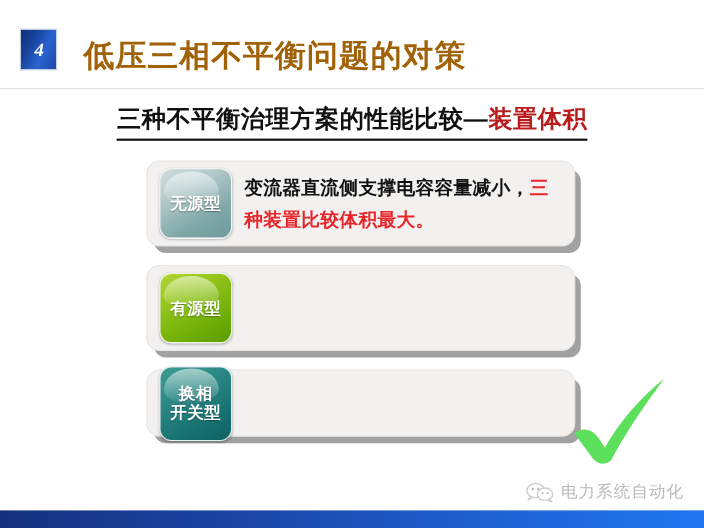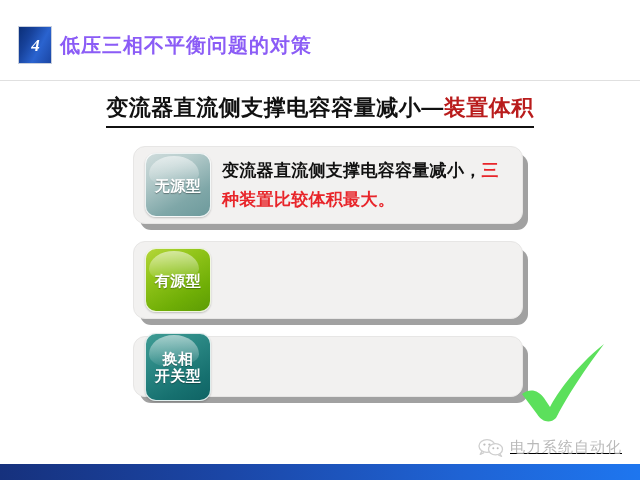--- a/index.html
+++ b/index.html
@@ -40,25 +40,25 @@
     color: #ffffff;
     font-style: italic;
     font-size: 17px;
     font-weight: bold;
     font-family: "Liberation Serif", "DejaVu Serif", serif;
     line-height: 1;
     padding-left: 1px;
   }
   #slide-title {
     position: absolute;
-    left: 60px;
+    left: 76px;
     top: 32px;
-    font-size: 20px;
-    font-weight: bold;
-    color: #8b5cf6;
+    font-size: 28px;
+    font-weight: bold;
+    color: #a16207;
     letter-spacing: 1px;
     white-space: nowrap;
   }
   #header-rule {
     position: absolute;
     left: 0;
     top: 80px;
     width: 640px;
     height: 1px;
     background: #e0e0e0;
@@ -181,21 +181,20 @@
     width: 640px;
     height: 48px;
   }
   #footer-brand {
     position: absolute;
     right: 18px;
     bottom: 23px;
     display: flex;
     align-items: center;
     gap: 6px;
-    text-decoration: underline;
   }
   #wechat-icon { display: block; }
   #footer-brand-name {
     font-size: 15px;
     color: #b9b9b9;
     letter-spacing: 1px;
     white-space: nowrap;
   }
   #footer-bar {
     position: absolute;
@@ -212,21 +211,21 @@
 <div id="slide-header">
   <div id="section-badge">
     <span>4</span>
   </div>
   <div id="slide-title">低压三相不平衡问题的对策</div>
   <div id="header-rule"></div>
 </div>
 
 <div id="slide-subtitle">
   <span class="underlined">
-    <span>变流器直流侧支撑电容容量减小—</span><span class="accent-red">装置体积</span>
+    <span>三种不平衡治理方案的性能比较—</span><span class="accent-red">装置体积</span>
   </span>
 </div>
 
 <div id="content-area">
 
   <div class="content-row" id="row-passive">
     <div class="tag-box">
       <span class="tag-text">无源型</span>
     </div>
     <div class="row-text">

